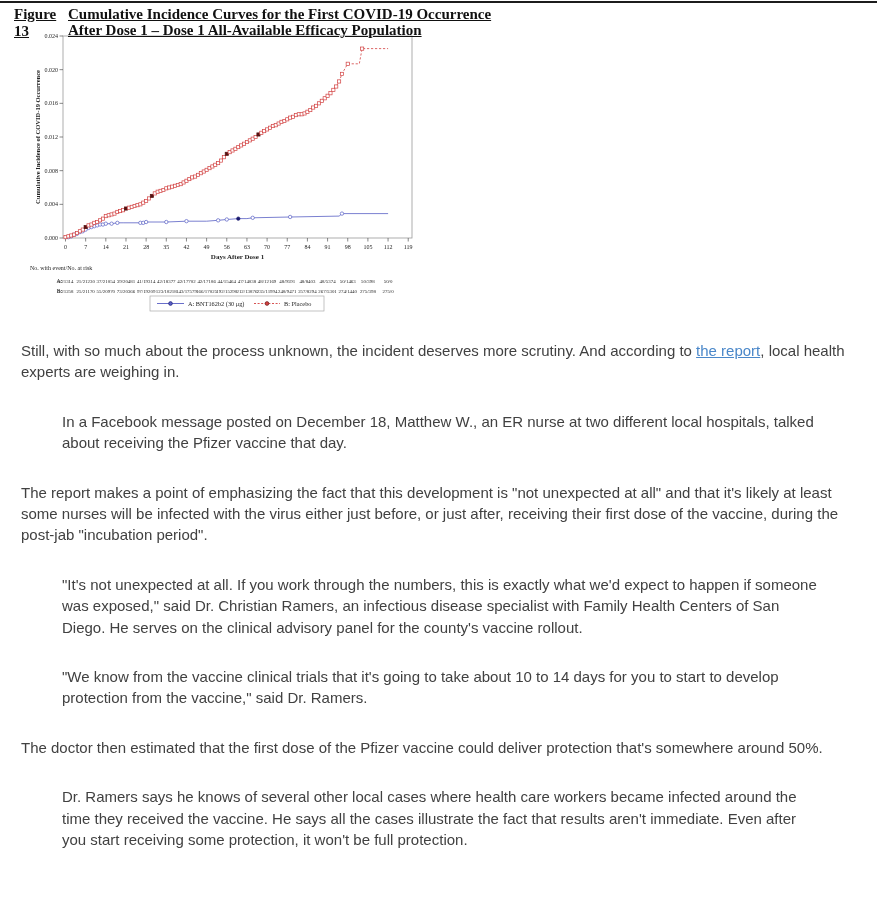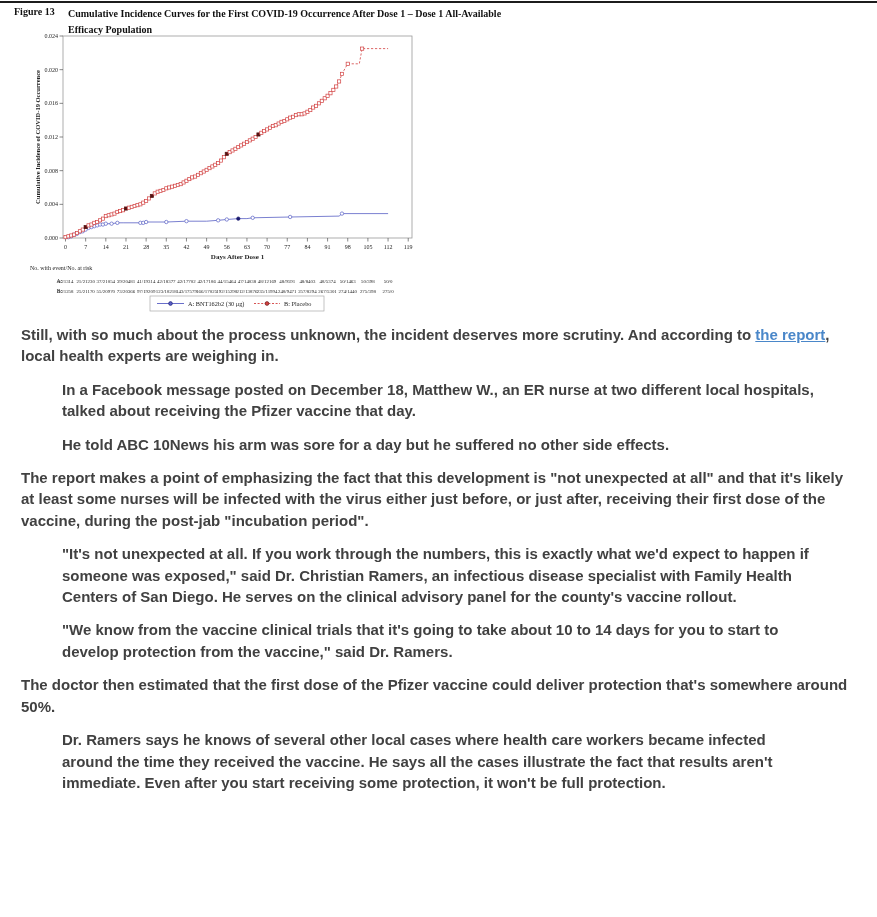--- a/index.html
+++ b/index.html
@@ -4,28 +4,28 @@
 <style>
   html,body{margin:0;padding:0;}
   body{
     width:877px;height:917px;overflow:hidden;background:#ffffff;
     font-family:"Liberation Sans",sans-serif;color:#414141;
   }
   .figure{position:relative;height:312px;background:#fff;}
   .top-rule{position:absolute;top:1px;left:0;width:877px;height:2px;background:#1c1c1c;}
   .fig-title-row{
     position:absolute;top:6px;left:14px;display:flex;
-    font-family:"Liberation Serif",serif;font-weight:bold;font-size:10px;color:#111;
+    font-family:"Liberation Serif",serif;font-weight:bold;font-size:15px;color:#111;text-decoration:underline;
   }
   .fig-label{width:54px;flex:none;}
   .fig-title{width:448px;line-height:16px;}
   #chart{position:absolute;top:0;left:0;}
   #chart text{font-family:"Liberation Serif",serif;fill:#1f1f1f;}
   .article{padding:0 22px 0 21px;}
-  .article p{font-size:15px;line-height:21.4px;margin:12px 0;font-weight:bold;}
+  .article p{font-size:15px;line-height:21.4px;margin:28px 0;}
   .article p.quote{padding-left:41px;padding-right:38px;}
   .article a{color:#4a87c9;text-decoration:underline;cursor:pointer;}
 </style>
 </head>
 <body>
 
 <div class="figure">
   <div class="top-rule"></div>
   <svg id="chart" width="460" height="312" viewBox="0 0 460 312">
       <rect x="63" y="36" width="349" height="202" fill="none" stroke="#9a9a9a" stroke-width="0.8"></rect>
@@ -268,19 +268,18 @@
     </svg>
   <div class="fig-title-row">
     <span class="fig-label">Figure 13</span>
     <span class="fig-title">Cumulative Incidence Curves for the First COVID-19 Occurrence After Dose 1 – Dose 1 All-Available Efficacy Population</span>
   </div>
 </div>
 
 <div class="article" id="article">
     <p class="para">Still, with so much about the process unknown, the incident deserves more scrutiny. And according to <a href="#">the report</a>, local health experts are weighing in.</p>
     <p class="quote">In a Facebook message posted on December 18, Matthew W., an ER nurse at two different local hospitals, talked about receiving the Pfizer vaccine that day.</p>
-    <p class="quote">He told ABC 10News his arm was sore for a day but he suffered no other side effects.</p>
     <p class="para">The report makes a point of emphasizing the fact that this development is "not unexpected at all" and that it's likely at least some nurses will be infected with the virus either just before, or just after, receiving their first dose of the vaccine, during the post-jab "incubation period".</p>
     <p class="quote">"It's not unexpected at all. If you work through the numbers, this is exactly what we'd expect to happen if someone was exposed," said Dr. Christian Ramers, an infectious disease specialist with Family Health Centers of San Diego. He serves on the clinical advisory panel for the county's vaccine rollout.</p>
     <p class="quote">"We know from the vaccine clinical trials that it's going to take about 10 to 14 days for you to start to develop protection from the vaccine," said Dr. Ramers.</p>
     <p class="para">The doctor then estimated that the first dose of the Pfizer vaccine could deliver protection that's somewhere around 50%.</p>
     <p class="quote">Dr. Ramers says he knows of several other local cases where health care workers became infected around the time they received the vaccine. He says all the cases illustrate the fact that results aren't immediate. Even after you start receiving some protection, it won't be full protection.</p>
   </div>
 
 </body></html>

